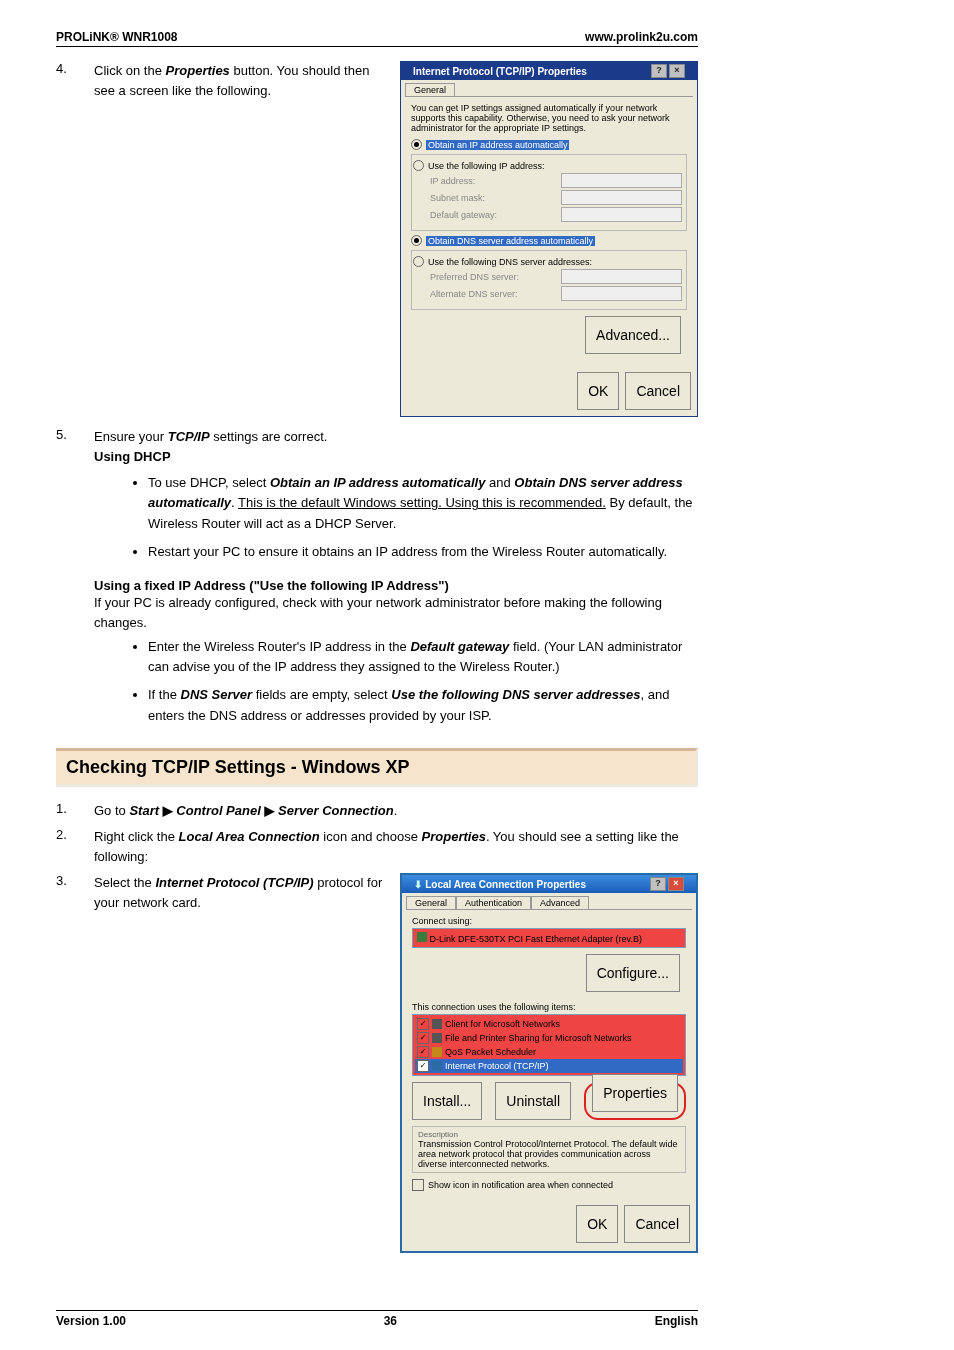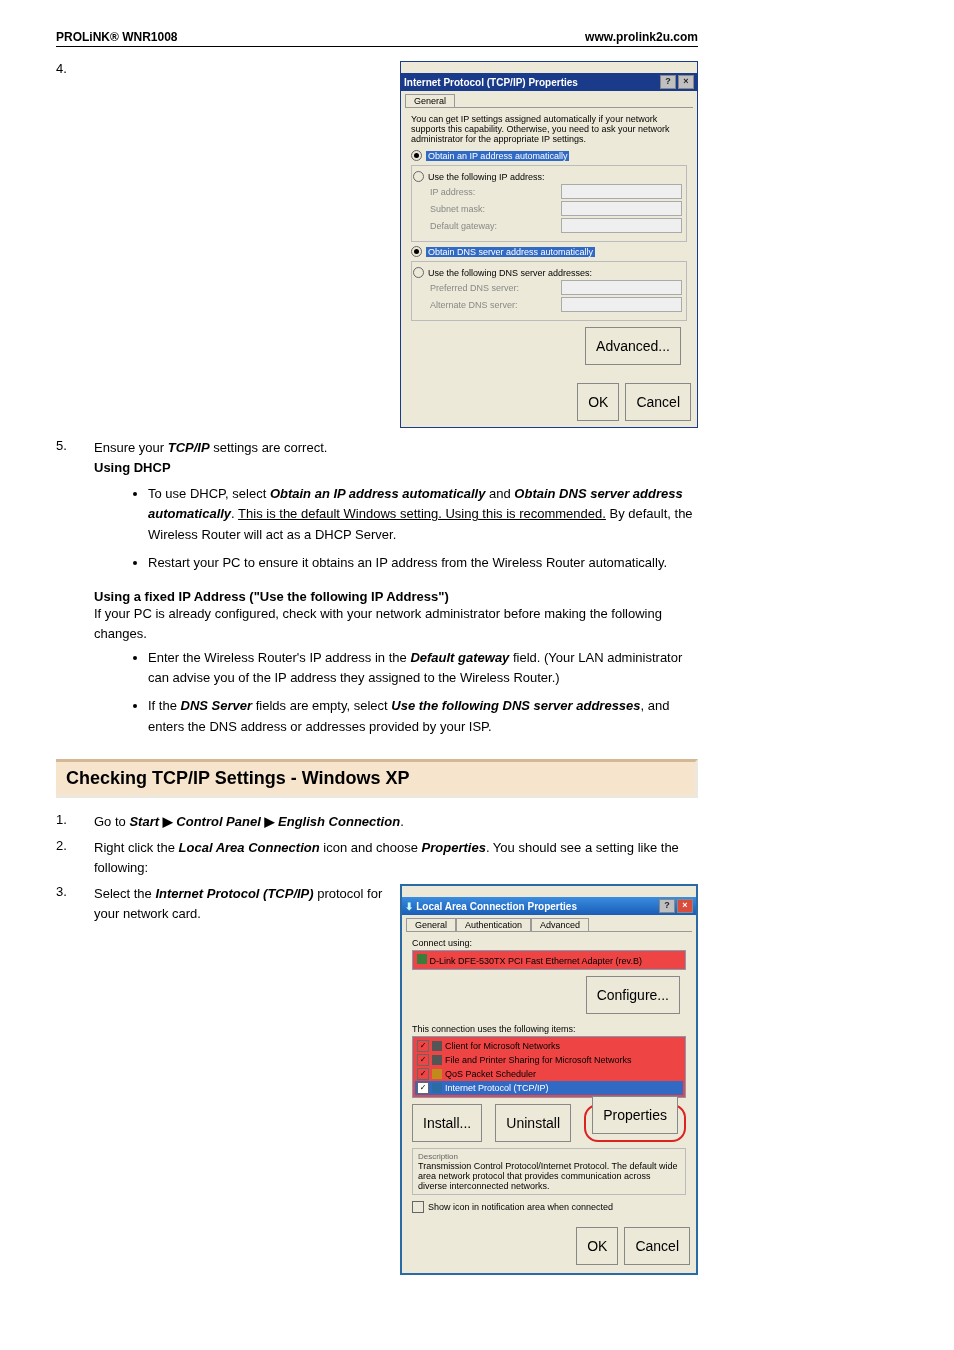--- a/index.html
+++ b/index.html
@@ -82,24 +82,23 @@
     margin-left: 10px;
     margin-bottom: 10px;
     border-radius: 20px;
   }
   .titlebar {
     background: #1a3a8a;
     color: #fff;
     display: flex;
     justify-content: space-between;
     align-items: center;
-    padding: 2px 3px;
+    padding: 2px 12px;
     font-size: 10px;
     font-weight: bold;
-    margin-top: 11px;
   }
   .titlebar .btns { display:flex; gap:2px;}
   .titlebar .tbtn {
     width:14px;height:12px;background:#c0c0c0;border:1px solid #888;
     font-size:9px;line-height:10px;text-align:center;font-weight:bold;color:#222;
   }
   .tab-strip {
     display:flex;
     border-bottom:1px solid #999;
     margin:3px 4px 0 4px;
@@ -217,20 +216,23 @@
         </div>
         <div class="btn-row" style="padding-bottom:6px;">
           <span class="d-btn">OK</span>
           <span class="d-btn">Cancel</span>
         </div>
       </div>
     </div>
 
     <div class="step">
       <div class="step-num">4.</div>
+      <div class="step-text" style="max-width:440px;">
+        <span>Click on the </span><b><i><span>Properties</span></i></b><span> button. You should then see a screen like the following.</span>
+      </div>
     </div>
   </div>
 
   <div class="step" style="margin-top:6px;">
     <div class="step-num">5.</div>
     <div class="step-text">
       <span>Ensure your </span><b><i><span>TCP/IP</span></i></b><span> settings are correct.</span><br>
       <b><span>Using DHCP</span></b>
     </div>
   </div>
@@ -253,21 +255,21 @@
       <span>If the </span><b><i><span>DNS Server</span></i></b><span> fields are empty, select </span><b><i><span>Use the following DNS server addresses</span></i></b><span>, and enters the DNS address or addresses provided by your ISP.</span>
     </li>
   </ul>
 
   <div class="section-heading">Checking TCP/IP Settings - Windows XP</div>
 
   <div class="clearfix">
     <div class="step">
       <div class="step-num">1.</div>
       <div class="step-text">
-        <span>Go to </span><b><i><span>Start</span></i></b> <b><span>▶</span></b> <b><i><span>Control Panel</span></i></b> <b><span>▶</span></b> <b><i><span>English Connection</span></i></b><span>.</span>
+        <span>Go to </span><b><i><span>Start</span></i></b> <b><span>▶</span></b> <b><i><span>Control Panel</span></i></b> <b><span>▶</span></b> <b><i><span>Server Connection</span></i></b><span>.</span>
       </div>
     </div>
     <div class="step">
       <div class="step-num">2.</div>
       <div class="step-text">
         <span>Right click the </span><b><i><span>Local Area Connection</span></i></b><span> icon and choose </span><b><i><span>Properties</span></i></b><span>. You should see a setting like the following:</span>
       </div>
     </div>
 
     <div class="dialog2-wrap">
@@ -338,13 +340,18 @@
     </div>
 
     <div class="step">
       <div class="step-num">3.</div>
       <div class="step-text" style="max-width:440px;">
         <span>Select the </span><b><i><span>Internet Protocol (TCP/IP)</span></i></b><span> protocol for your network card.</span>
       </div>
     </div>
   </div>
 
+  <div class="footer">
+    <span>Version 1.00</span>
+    <span>36</span>
+    <span>English</span>
+  </div>
 </div>
 
 </body></html>

